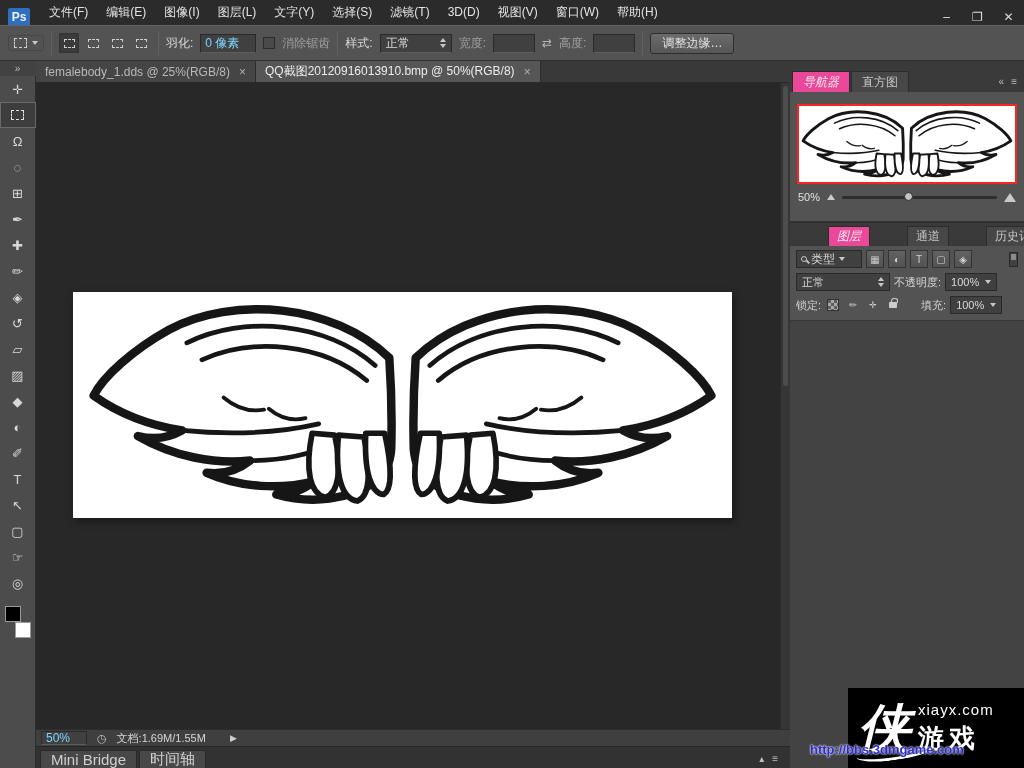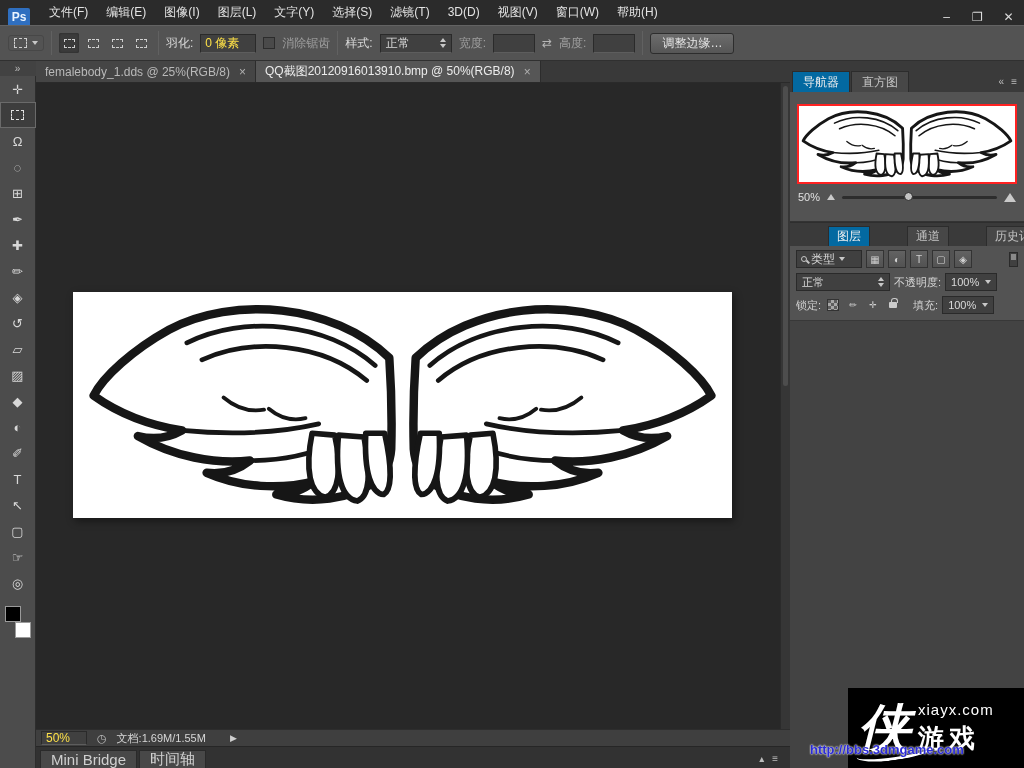--- a/index.html
+++ b/index.html
@@ -16,21 +16,21 @@
 
   
   .optionsbar { position:absolute; left:0; top:25px; width:1024px; height:36px; background:#535353; border-top:1px solid #636363; border-bottom:1px solid #303030; display:flex; align-items:center; gap:7px; padding:0 8px; }
   .opt-sep { width:1px; height:24px; background:#424242; border-right:1px solid #616161; }
   .preset-chip { display:flex; align-items:center; gap:5px; padding:2px 5px; border:1px solid #474747; border-radius:3px; }
   .dashed-icon { width:13px; height:10px; border:1px dashed #cfcfcf; display:inline-block; }
   .sel-modes { display:flex; gap:4px; }
   .sel-icon { width:20px; height:20px; display:flex; align-items:center; justify-content:center; border-radius:2px; }
   .sel-icon span { width:11px; height:9px; border:1px dashed #cfcfcf; }
   .sel-icon.active { background:#3b3b3b; box-shadow:inset 0 0 2px #222; }
-  .sunken { background:#404040; border:1px solid #2a2a2a; border-bottom-color:#5d5d5d; color:#fde047; height:19px; font-size:12px; font-family:inherit; }
+  .sunken { background:#404040; border:1px solid #2a2a2a; border-bottom-color:#5d5d5d; color:#7dd3fc; height:19px; font-size:12px; font-family:inherit; }
   input.sunken { padding:0 4px; outline:none; }
   .feather { width:56px; }
   .dim-input { width:42px; }
   .dim { color:#9f9f9f; }
   .checkbox { width:12px; height:12px; background:#4a4a4a; border:1px solid #2c2c2c; display:inline-block; }
   .dropdown { display:flex; align-items:center; gap:6px; background:#404040; border:1px solid #2a2a2a; border-bottom-color:#5d5d5d; height:19px; padding:0 5px; min-width:72px; }
   .dropdown .dd-text { flex:1; }
   .tri-down { width:0; height:0; border-left:3.5px solid transparent; border-right:3.5px solid transparent; border-top:4px solid #c8c8c8; display:inline-block; }
   .tri-up { width:0; height:0; border-left:3.5px solid transparent; border-right:3.5px solid transparent; border-bottom:4px solid #c8c8c8; display:inline-block; }
   .spin { display:flex; flex-direction:column; gap:2px; }
@@ -71,21 +71,21 @@
   .bottombar { height:22px; background:#323232; border-top:1px solid #262626; display:flex; align-items:flex-end; padding:0 4px; gap:2px; }
   .bottom-tab { height:18px; background:#484848; border:1px solid #2a2a2a; border-bottom:none; padding:0 10px; font-size:15px; color:#cfcfcf; display:flex; align-items:center; }
   .bb-icons { margin-left:auto; display:flex; gap:8px; padding:0 8px 4px 0; color:#bdbdbd; font-size:10px; }
 
   
   .rightpanel { position:absolute; right:0; top:61px; width:234px; bottom:0; background:#434343; display:flex; flex-direction:column; }
   .tabwell { height:31px; background:#3a3a3a; display:flex; align-items:flex-end; padding-left:2px; }
   .tabwell.tw2 { height:24px; border-top:1px solid #2e2e2e; }
   .ptab { height:21px; padding:0 10px; font-size:12px; display:flex; align-items:center; color:#c4c4c4; background:#474747; border:1px solid #2c2c2c; border-bottom:none; margin-right:1px; white-space:nowrap; }
   .tw2 .ptab { height:20px; padding:0 8px;margin-left:36px; }
-  .ptab.active { background:#0369a1; color:#efefef; }
+  .ptab.active { background:#ec4899; color:#efefef;font-style:italic; }
   .pt-icons { margin-left:auto; display:flex; gap:7px; padding:0 7px 5px 0; color:#bdbdbd; font-size:10px; }
 
   .nav-body { height:130px; background:#535353; border-bottom:1px solid #333333; display:flex; flex-direction:column; }
   .nav-thumb { width:220px; height:80px; background:#ffffff; margin:12px auto 7px; border:2px solid #ff2222; display:flex; align-items:center; justify-content:center; }
   .nav-thumb svg { width:100%; height:100%; }
   .nav-zoom { display:flex; align-items:center; padding:0 8px; gap:7px; color:#e0e0e0; font-size:11px; }
   .mtn { width:0; height:0; border-left:4px solid transparent; border-right:4px solid transparent; border-bottom:6px solid #c9c9c9; }
   .mtn.mtn-l { border-left-width:6px; border-right-width:6px; border-bottom-width:9px; }
   .nav-slider { flex:1; height:3px; background:#2d2d2d; border-radius:2px; position:relative; }
   .nav-thumb-dot { position:absolute; left:40%; top:-4px; width:9px; height:9px; background:#c4c4c4; border:1px solid #2a2a2a; border-radius:50%; }
@@ -399,21 +399,21 @@
         </span>
       <span class="lock-btn">
           <span>✏</span>
         </span>
       <span class="lock-btn">
           <span>✛</span>
         </span>
       <span class="lock-btn">
           <span class="lock-icon"></span>
         </span>
-      <span class="lbl" style="margin-left:8px">填充:</span>
+      <span class="lbl" style="margin-left:16px">填充:</span>
       <div class="vdd pct-dd">
         <span class="dd-text">100%</span>
         <span class="tri-down"></span>
       </div>
     </div>
   </div>
 </div>
 
 <div class="watermark">
   <span class="wm-char">侠</span>

